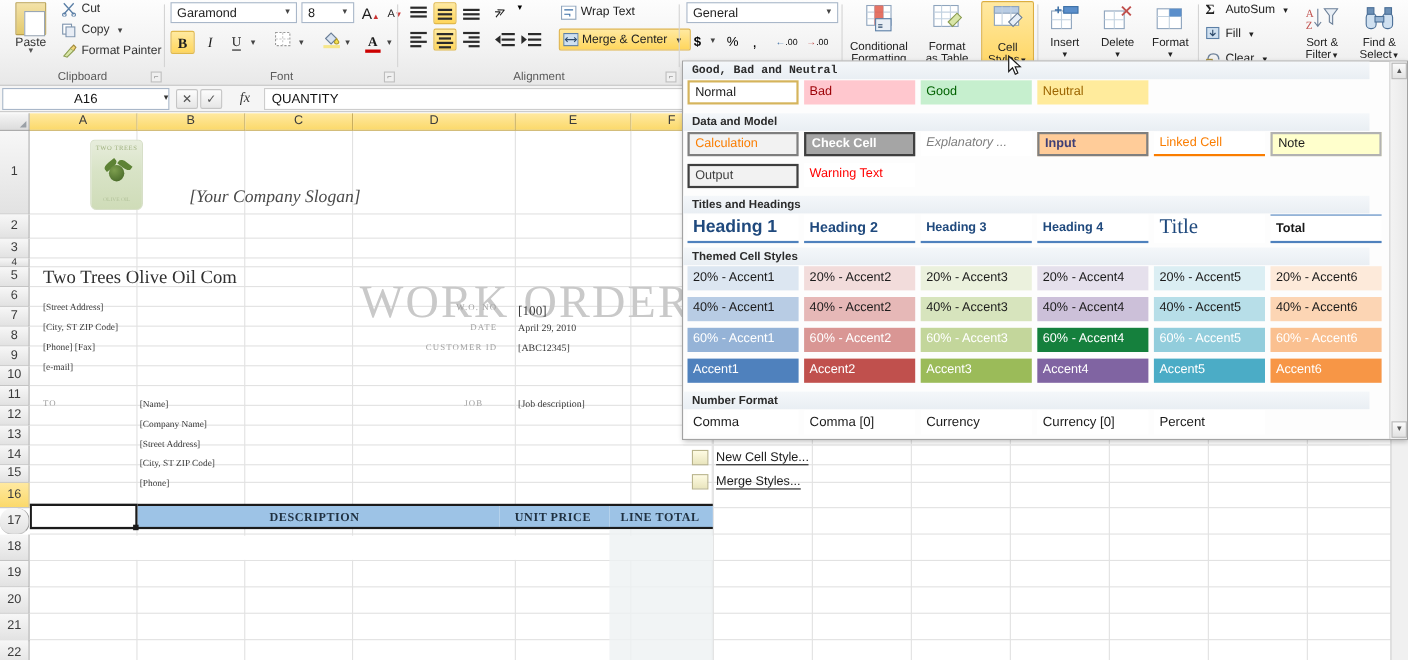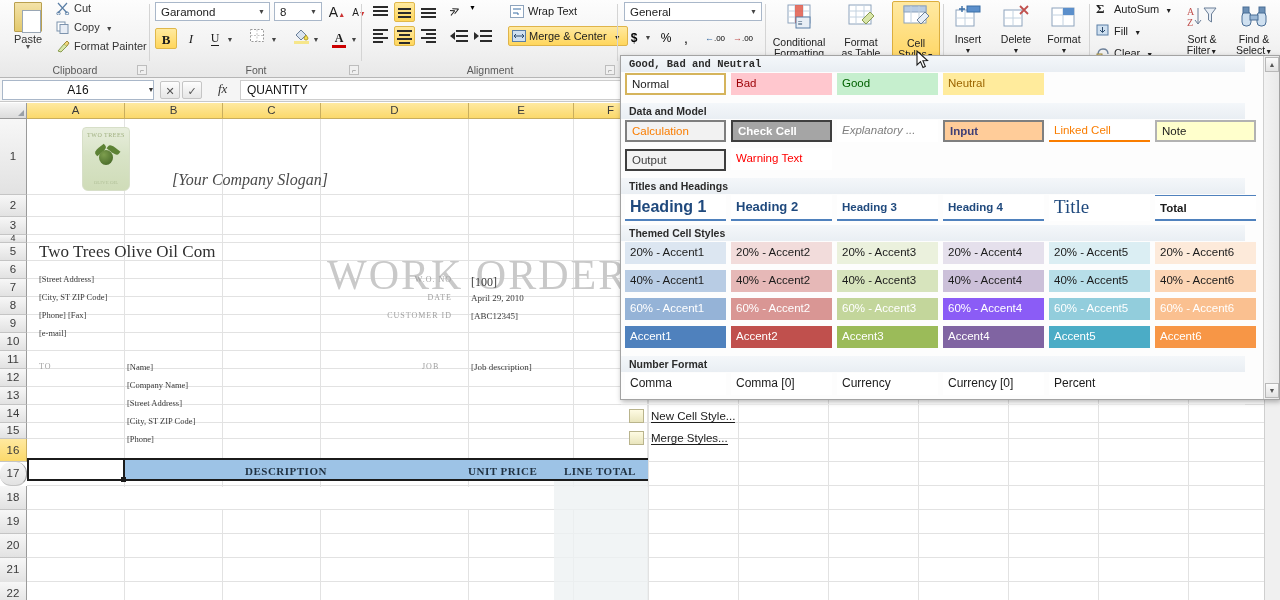--- a/index.html
+++ b/index.html
@@ -757,21 +757,21 @@
       <div class="sw" style="left: 534px; top: 186px; background: rgb(253, 234, 218); color: rgb(27, 27, 27);"><span>20% - Accent6</span></div>
       <div class="sw" style="left: 4px; top: 214px; background: rgb(184, 204, 228); color: rgb(27, 27, 27);"><span>40% - Accent1</span></div>
       <div class="sw" style="left: 110px; top: 214px; background: rgb(230, 184, 183); color: rgb(27, 27, 27);"><span>40% - Accent2</span></div>
       <div class="sw" style="left: 216px; top: 214px; background: rgb(215, 228, 189); color: rgb(27, 27, 27);"><span>40% - Accent3</span></div>
       <div class="sw" style="left: 322px; top: 214px; background: rgb(204, 192, 217); color: rgb(27, 27, 27);"><span>40% - Accent4</span></div>
       <div class="sw" style="left: 428px; top: 214px; background: rgb(183, 222, 232); color: rgb(27, 27, 27);"><span>40% - Accent5</span></div>
       <div class="sw" style="left: 534px; top: 214px; background: rgb(252, 213, 180); color: rgb(27, 27, 27);"><span>40% - Accent6</span></div>
       <div class="sw" style="left: 4px; top: 242px; background: rgb(149, 179, 215); color: rgb(255, 255, 255);"><span>60% - Accent1</span></div>
       <div class="sw" style="left: 110px; top: 242px; background: rgb(217, 150, 148); color: rgb(255, 255, 255);"><span>60% - Accent2</span></div>
       <div class="sw" style="left: 216px; top: 242px; background: rgb(195, 214, 155); color: rgb(255, 255, 255);"><span>60% - Accent3</span></div>
-      <div class="sw" style="left: 322px; top: 242px; background: #8b5cf6; color: rgb(255, 255, 255);"><span>60% - Accent4</span></div>
+      <div class="sw" style="left: 322px; top: 242px; background: #15803d; color: rgb(255, 255, 255);"><span>60% - Accent4</span></div>
       <div class="sw" style="left: 428px; top: 242px; background: rgb(146, 205, 220); color: rgb(255, 255, 255);"><span>60% - Accent5</span></div>
       <div class="sw" style="left: 534px; top: 242px; background: rgb(250, 192, 144); color: rgb(255, 255, 255);"><span>60% - Accent6</span></div>
       <div class="sw" style="left: 4px; top: 270px; background: rgb(79, 129, 189); color: rgb(255, 255, 255);"><span>Accent1</span></div>
       <div class="sw" style="left: 110px; top: 270px; background: rgb(192, 80, 77); color: rgb(255, 255, 255);"><span>Accent2</span></div>
       <div class="sw" style="left: 216px; top: 270px; background: rgb(155, 187, 89); color: rgb(255, 255, 255);"><span>Accent3</span></div>
       <div class="sw" style="left: 322px; top: 270px; background: rgb(128, 100, 162); color: rgb(255, 255, 255);"><span>Accent4</span></div>
       <div class="sw" style="left: 428px; top: 270px; background: rgb(75, 172, 198); color: rgb(255, 255, 255);"><span>Accent5</span></div>
       <div class="sw" style="left: 534px; top: 270px; background: rgb(247, 150, 70); color: rgb(255, 255, 255);"><span>Accent6</span></div>
       <div class="cat" style="top: 300px;"><span>Number Format</span></div>
       <div class="sw" style="left: 4px; top: 317px; background: rgb(255, 255, 255); color: rgb(27, 27, 27); border: none; font-size: 12px;"><span>Comma</span></div>

